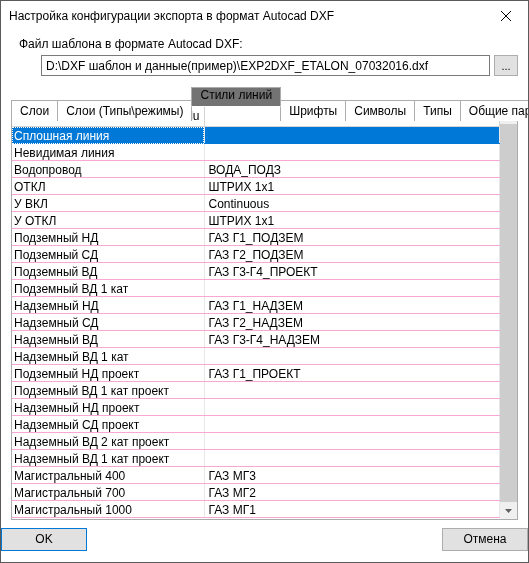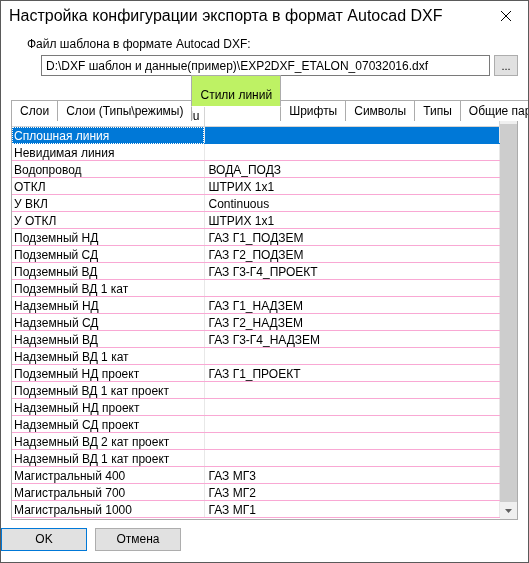--- a/index.html
+++ b/index.html
@@ -17,40 +17,40 @@
   }
 
   
   .titlebar {
     height: 30px;
     background: #fff;
     display: flex;
     align-items: center;
     padding: 0 0 0 8px;
   }
-  .titlebar-text { flex: 1; font-size: 16px; color: #000; }
+  .titlebar-text { flex: 1; font-size: 12px; color: #000; }
   .close-btn {
     width: 45px;
     height: 30px;
     display: flex;
     align-items: center;
     justify-content: center;
     color: #000;
   }
   .close-btn svg { width: 10px; height: 10px; }
 
   .content {
     flex: 1;
     padding: 4px 10px 0 10px;
     display: flex;
     flex-direction: column;
     overflow: hidden;
   }
 
-  .file-label { margin: 2px 0 4px 16px; }
+  .file-label { margin: 2px 0 4px 8px; }
 
   .file-row { display: flex; gap: 4px; margin-bottom: 8px; margin-left: 30px; }
   .file-input {
     flex: 1;
     border: 1px solid #7a7a7a;
     background: #fff;
     height: 21px;
     padding: 0 4px;
     font: inherit;
   }
@@ -77,24 +77,24 @@
     border: 1px solid #acacac;
     border-bottom: none;
     background: #fff;
     font-size: 12px;
     position: relative;
     margin-right: -1px;
     top: 15px;
     white-space: nowrap;
   }
   .tab.active {
-    background: #bef264;
+    background: #737373;
     z-index: 3;
     top: 0;
-    padding-top: 12px;
+    padding-top: 0;
     padding-bottom: 4px;
     border-bottom: 1px solid #fff;
     margin-bottom: -1px;
   }
   .tab-panel {
     flex: 1;
     border: 1px solid #acacac;
     background: #fff;
     display: flex;
     flex-direction: column;
@@ -168,21 +168,21 @@
     flex: 1;
     margin: 0;
     background: #cdcdcd;
   }
 
   
   .button-bar {
     height: 42px;
     display: flex;
     align-items: center;
-    justify-content: flex-start;
+    justify-content: space-between;
     gap: 8px;
     border-top: 0;
     padding-bottom:4px;
   }
   .dlg-btn {
     width: 86px;
     height: 23px;
     border: 1px solid #adadad;
     background: #e1e1e1;
     font: inherit;

